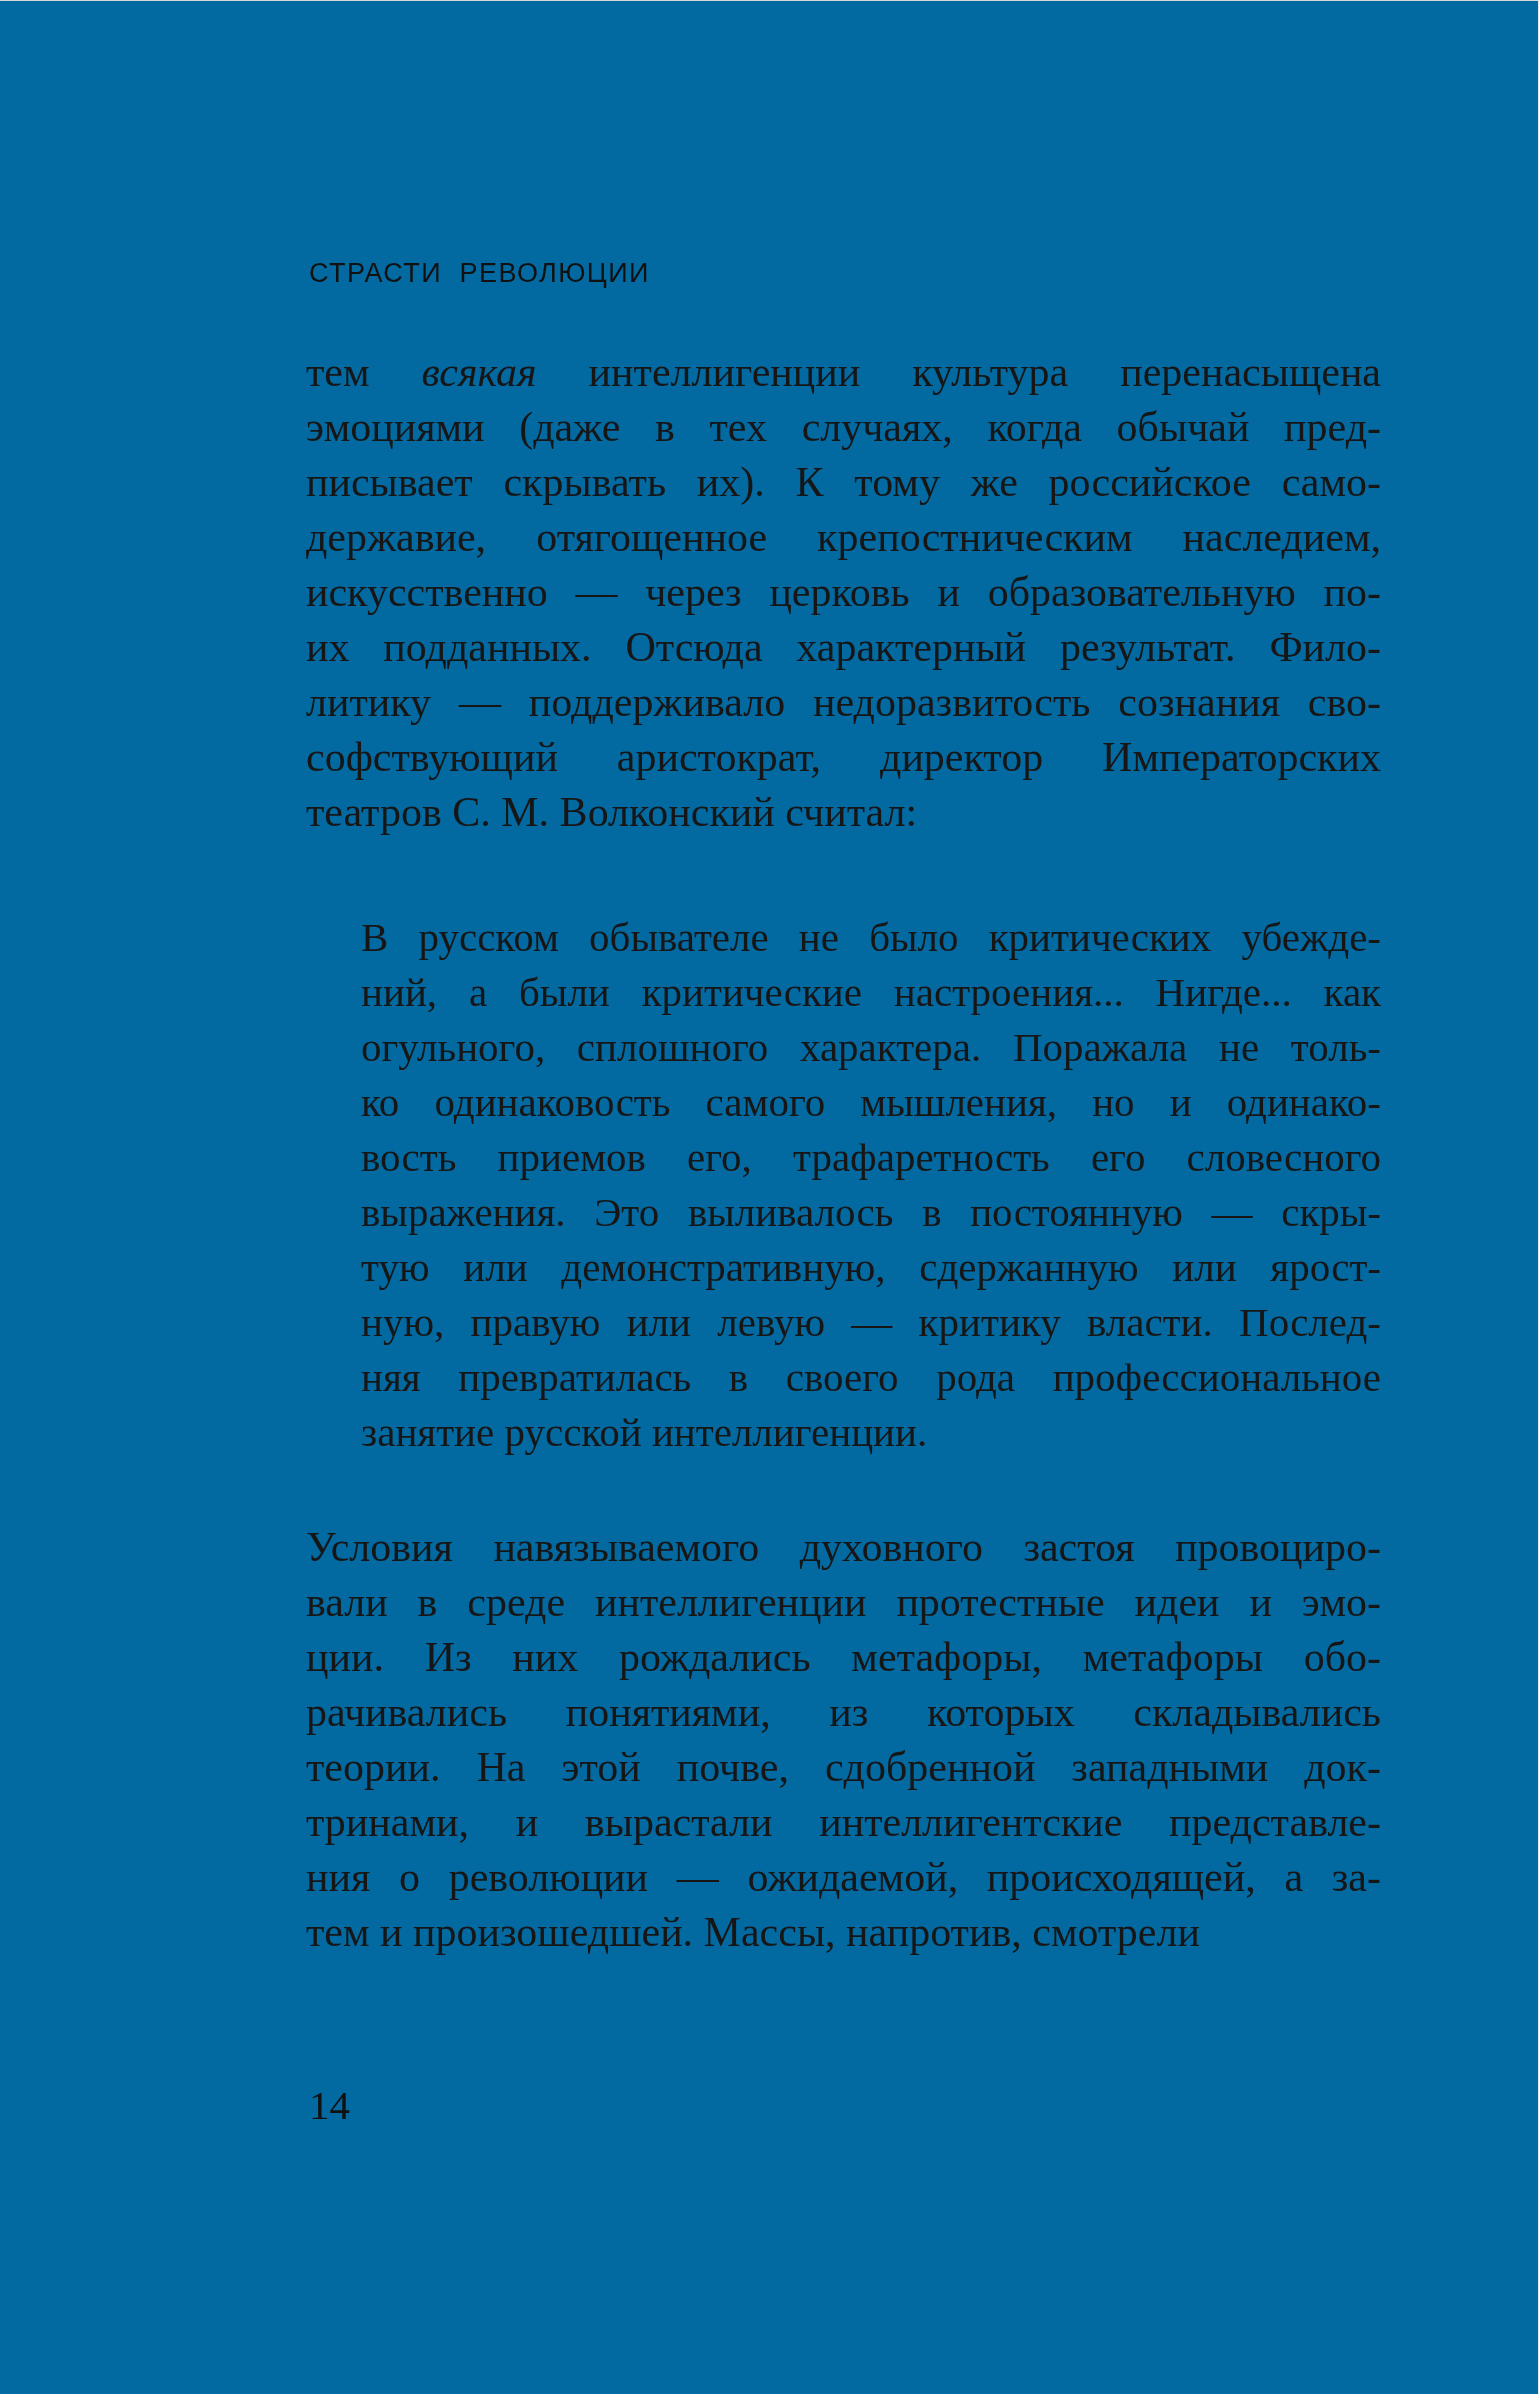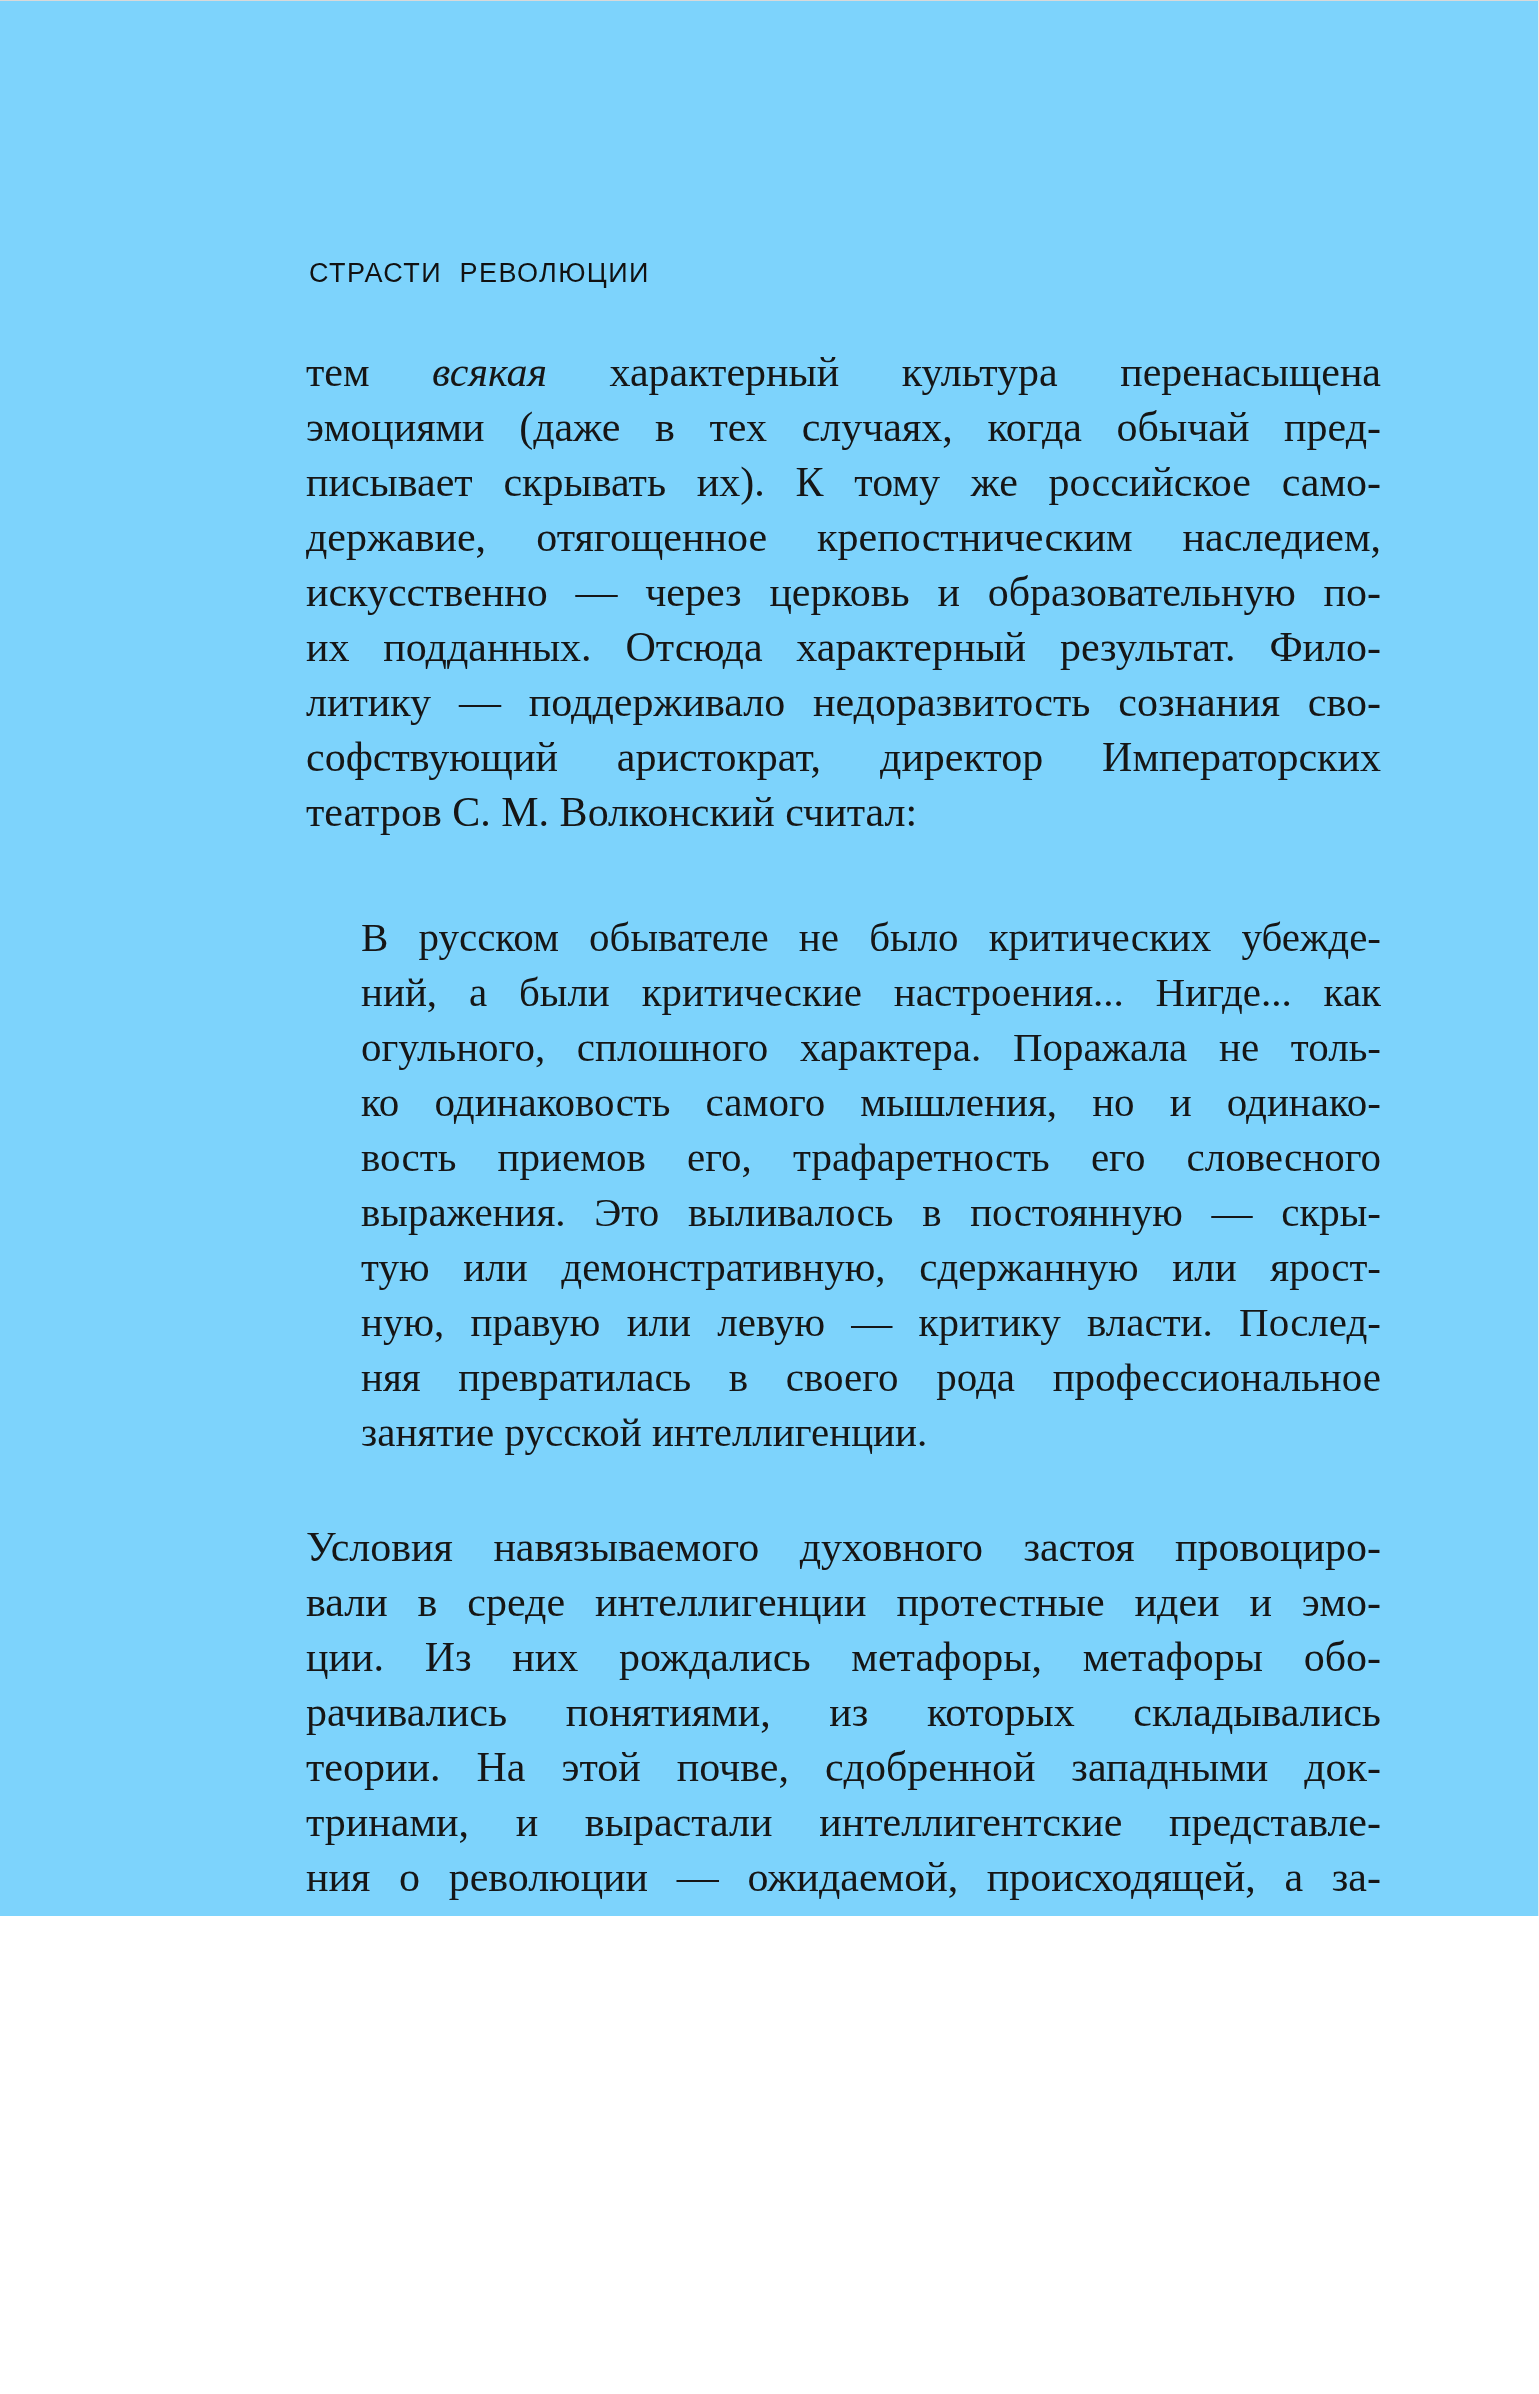--- a/index.html
+++ b/index.html
@@ -3,22 +3,22 @@
 <meta charset="utf-8">
 <style>
   html, body {
     margin: 0;
     padding: 0;
     background: #ffffff;
   }
   .page {
     position: relative;
     width: 1539px;
-    height: 1916px;
-    background: #7dd3fc;
+    height: 2394px;
+    background: #0369a1;
     color: #161616;
     font-family: "Liberation Serif", "DejaVu Serif", serif;
     border-top: 1.9px solid #d9d9d9;
     border-right: 1.9px solid #e7e7e7;
     box-sizing: border-box;
     overflow: hidden;
   }
   .running-head {
     position: absolute;
     left: 309px;
@@ -76,21 +76,21 @@
 </head>
 <body>
 
 <div class="page">
 
   <div class="running-head">СТРАСТИ РЕВОЛЮЦИИ</div>
 
   <div class="content">
 
     <div class="para para-1">
-      <div class="line justify"><span class="seg">тем </span><em>всякая</em><span class="seg"> характерный культура перенасыщена</span></div>
+      <div class="line justify"><span class="seg">тем </span><em>всякая</em><span class="seg"> интеллигенции культура перенасыщена</span></div>
       <div>
           <div class="line justify">эмоциями (даже в тех случаях, когда обычай пред-</div>
           <div class="line justify">писывает скрывать их). К тому же российское само-</div>
           <div class="line justify">державие, отягощенное крепостническим наследием,</div>
           <div class="line justify">искусственно — через церковь и образовательную по-</div>
           <div class="line justify">их подданных. Отсюда характерный результат. Фило-</div>
           <div class="line justify">литику — поддерживало недоразвитость сознания сво-</div>
           <div class="line justify">софствующий аристократ, директор Императорских</div>
           <div class="line">театров С. М. Волконский считал:</div>
         </div>

